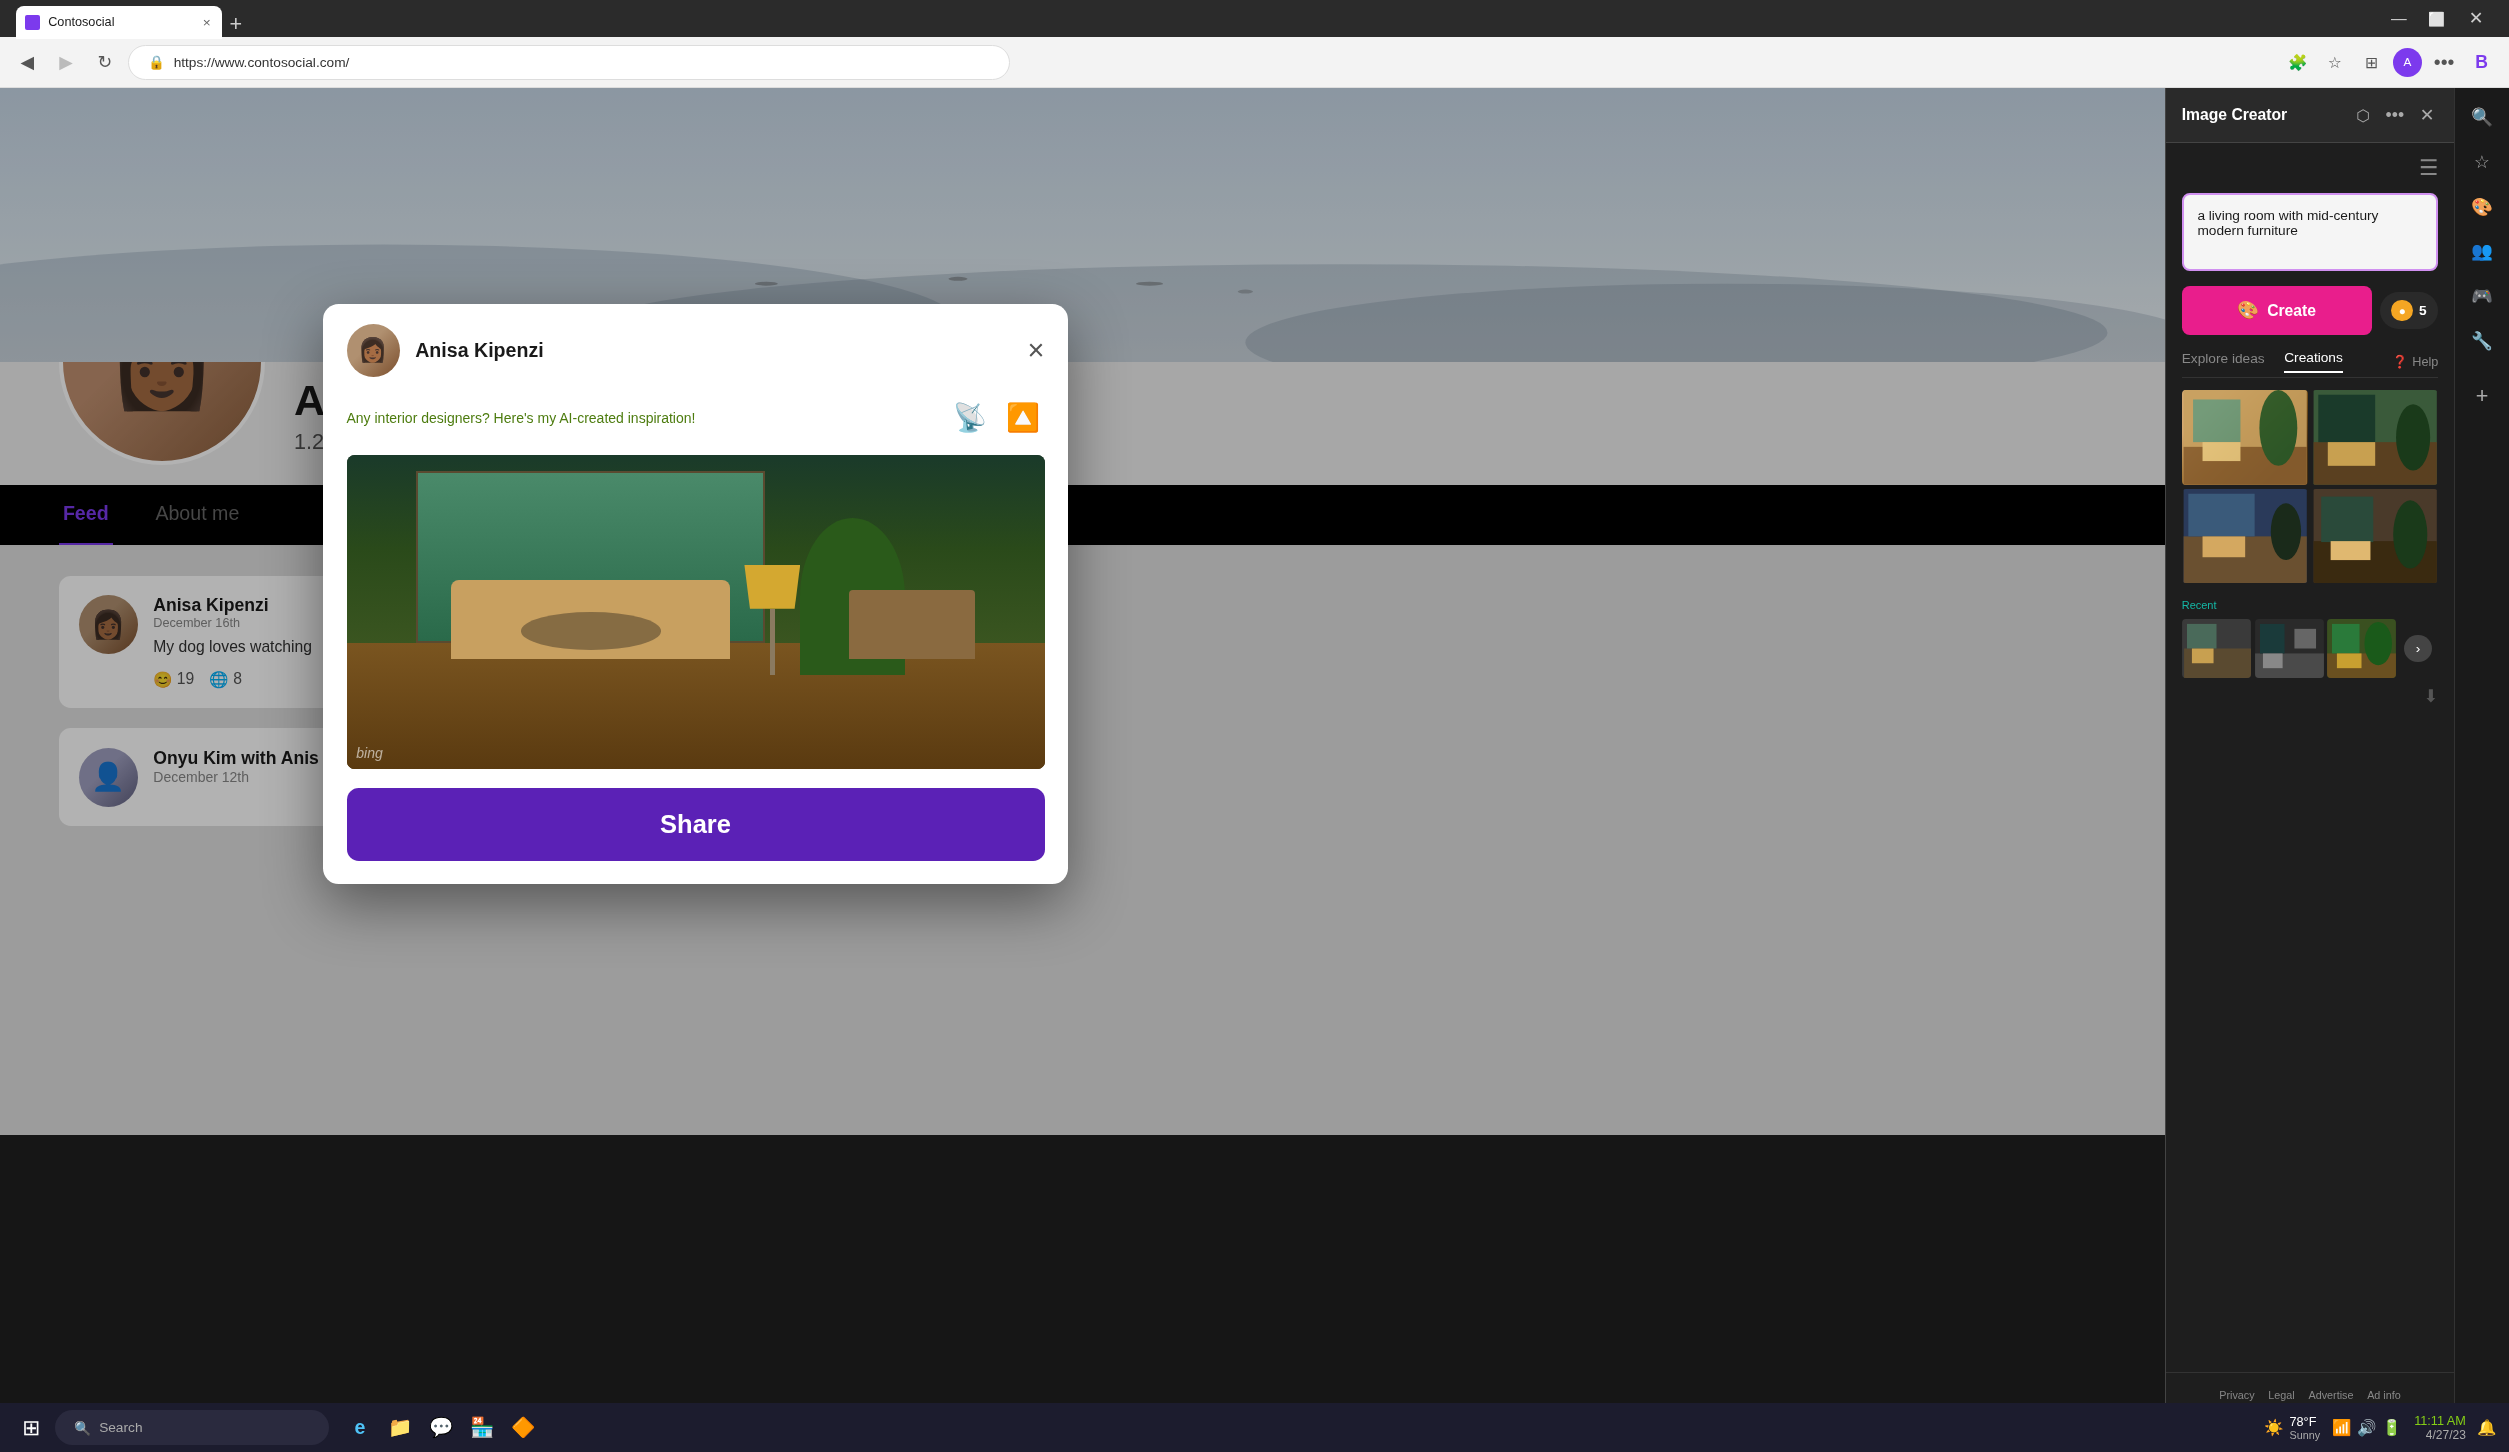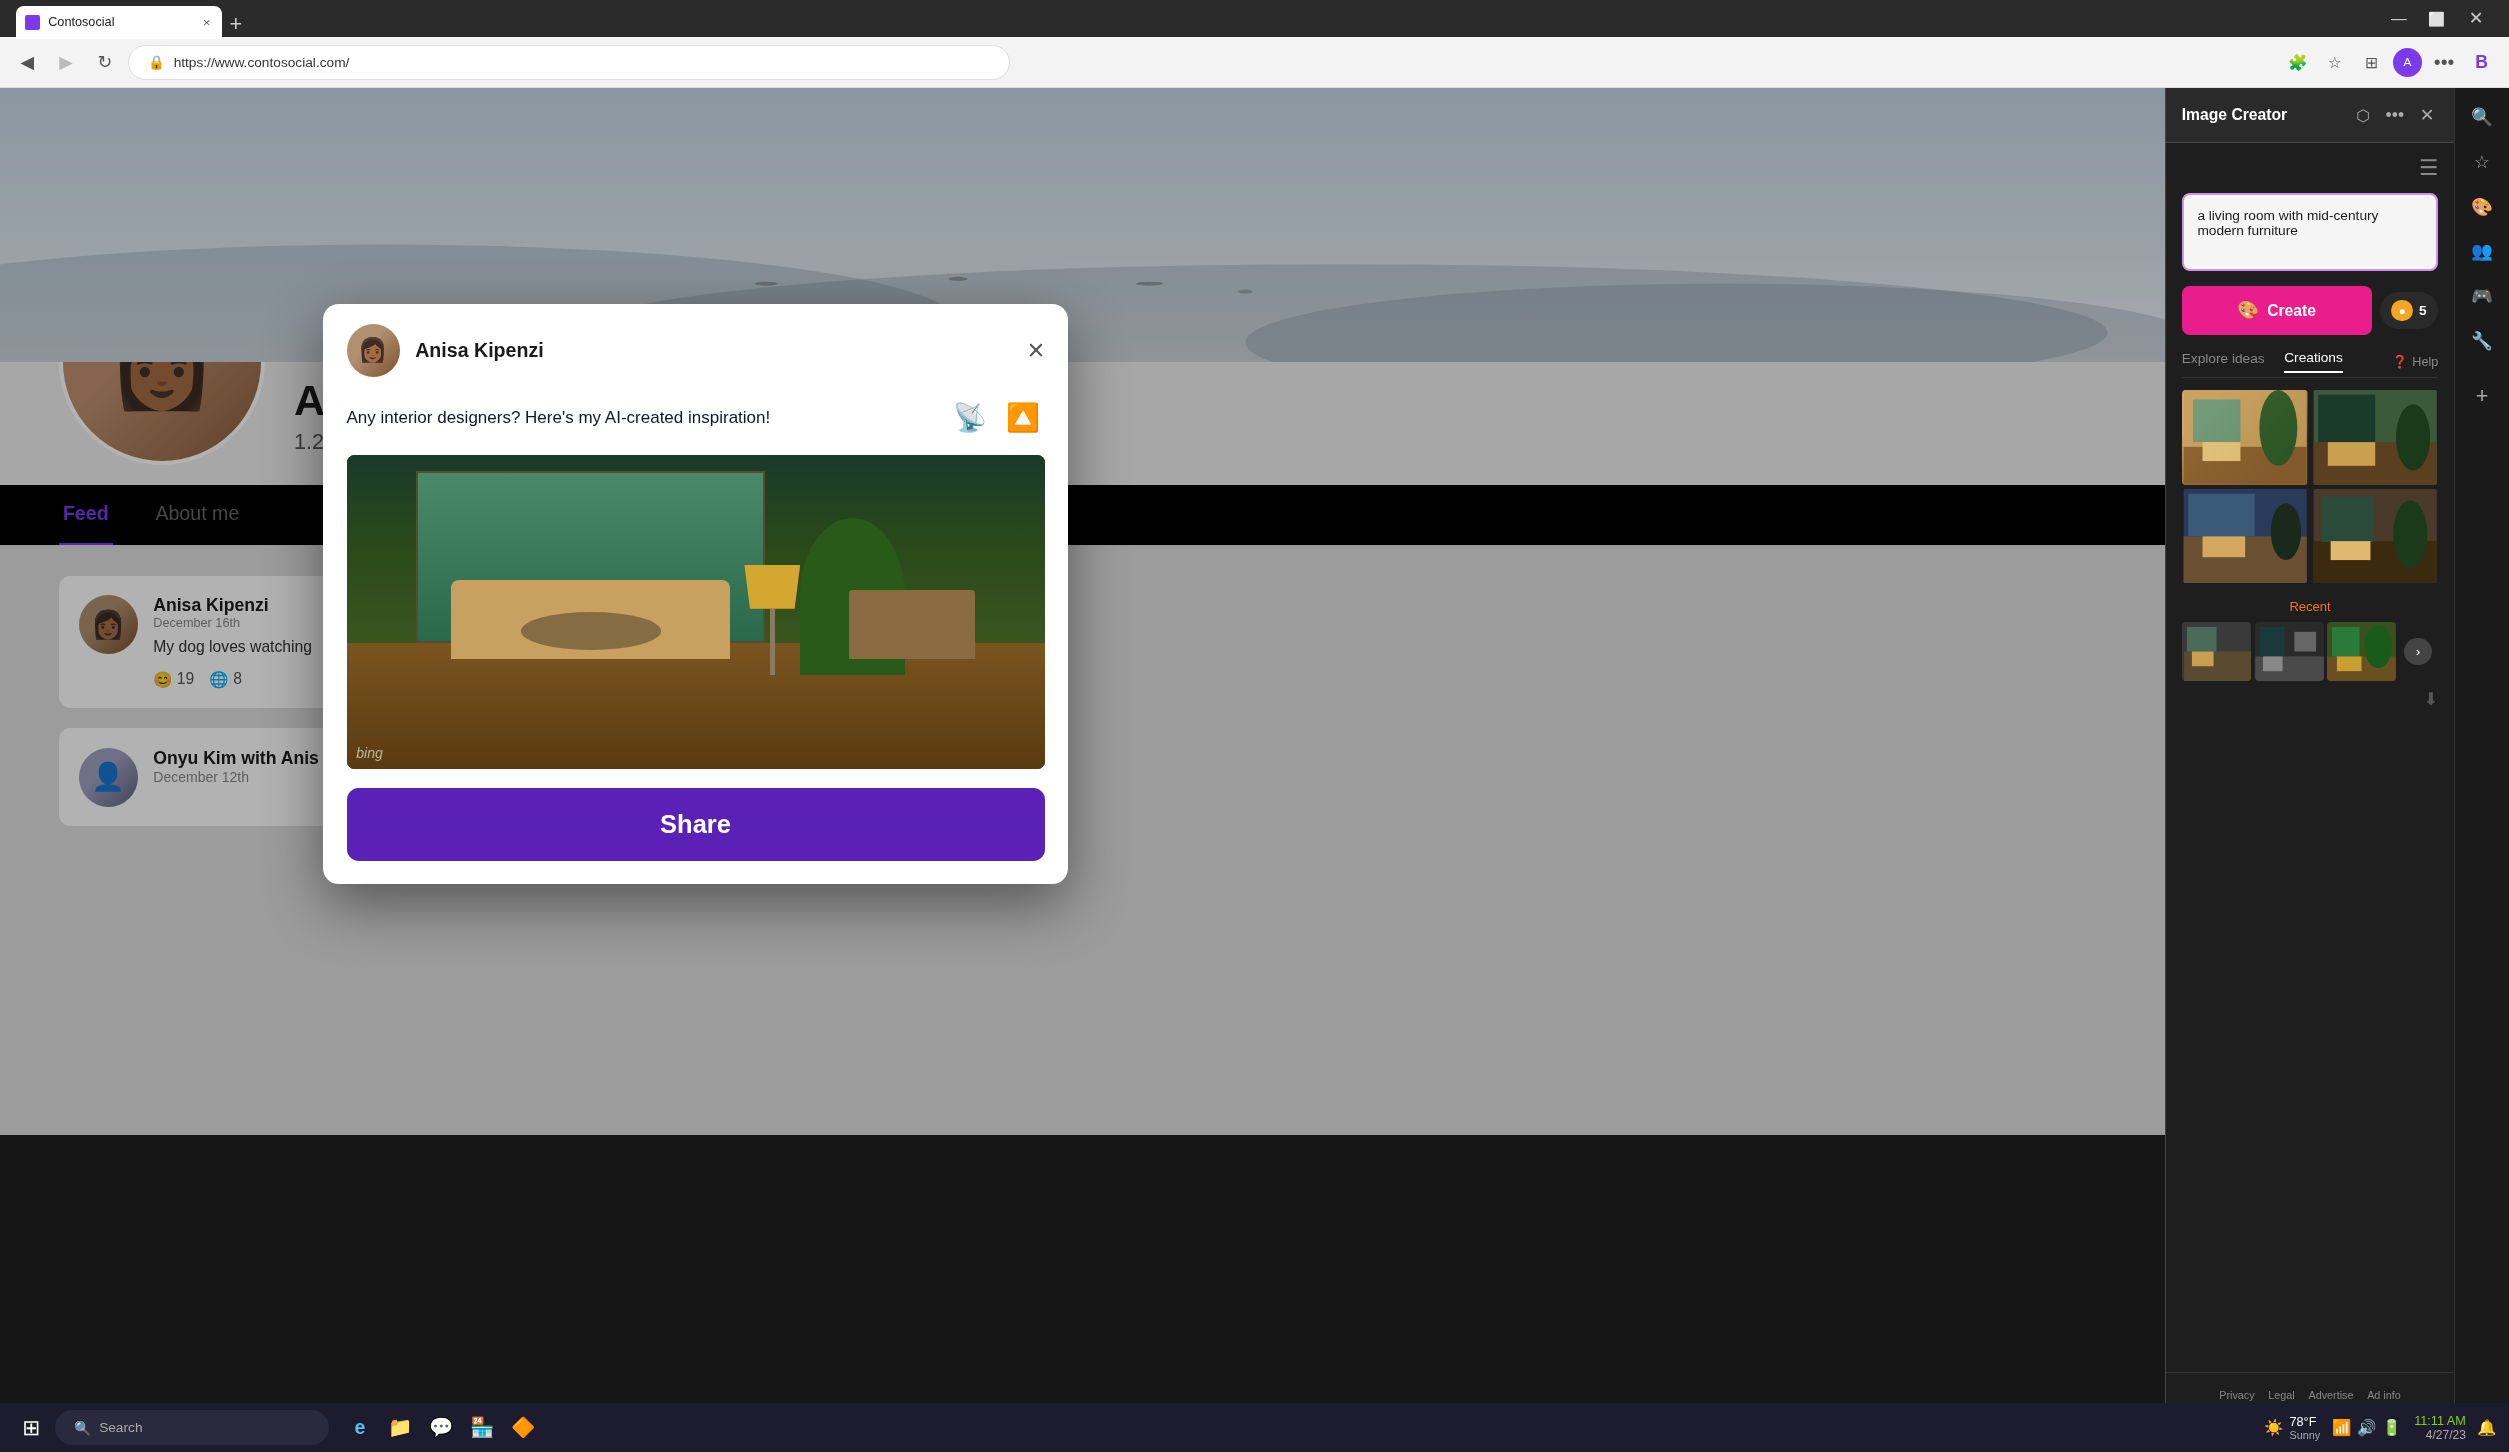--- a/index.html
+++ b/index.html
@@ -191,21 +191,21 @@
 
       <div style="display:flex; align-items:center; padding:19.6px 23.5px; gap:15.7px;">
         <div style="width:53px; height:53px; border-radius:50%; background:linear-gradient(135deg, #b09070 40%, #7b4e2c 100%); flex-shrink:0; display:flex; align-items:center; justify-content:center; font-size:23.5px;">👩🏾</div>
         <span style="font-size:19.6px; font-weight:700; color:#1a1a1a;">Anisa Kipenzi</span>
         <button style="margin-left:auto; background:none; border:none; font-size:29px; color:#555; cursor:pointer; line-height:1;">×</button>
       </div>
 
       <div style="padding:0 23.5px 23.5px;">
         
         <div style="display:flex; align-items:center; justify-content:space-between; margin-bottom:15.7px;">
-          <span style="font-size:17px; color:#0f172a; font-weight:400;">Any interior designers? Here's my AI-created inspiration!</span>
+          <span style="font-size:14px; color:#4d7c0f; font-weight:400;">Any interior designers? Here's my AI-created inspiration!</span>
           <div style="display:flex; gap:9.8px; flex-shrink:0; margin-left:19.6px;">
             <button style="width:43px; height:43px; background:none; border:none; cursor:pointer; font-size:27.4px; color:#5b21b6;">📡</button>
             <button style="width:43px; height:43px; background:none; border:none; cursor:pointer; font-size:27.4px; color:#5b21b6;">🔼</button>
           </div>
         </div>
 
         
         <div style="width:100%; height:314px; border-radius:7.8px; overflow:hidden; position:relative; background:#2a3a2a;">
 
           <div class="living-room-scene">
@@ -312,21 +312,21 @@
             <rect width="130" height="100" fill="#4a3a2a"></rect>
             <rect x="0" y="55" width="130" height="45" fill="#3a2a10"></rect>
             <rect x="8" y="8" width="55" height="48" fill="#2a4a3a"></rect>
             <rect x="18" y="55" width="42" height="20" fill="#e0b870"></rect>
             <ellipse cx="102" cy="48" rx="18" ry="36" fill="#1a3a1a"></ellipse>
           </svg>
         </div>
       </div>
 
       
-      <div style="color:#f97316; font-size:13px; margin-top:15.7px; margin-bottom:7.8px;text-align:center;">Recent</div>
+      <div style="color:#14b8a6; font-size:11px; margin-top:15.7px; margin-bottom:7.8px;">Recent</div>
 
       
       <div style="display:flex; align-items:center; gap:3.9px;">
         <div style="width:69px; height:59px; border-radius:3.9px; overflow:hidden; cursor:pointer; flex-shrink:0;">
           <svg width="100%" height="100%" viewBox="0 0 70 60">
             <rect width="70" height="60" fill="#3a3a3a"></rect>
             <rect x="2" y="30" width="70" height="30" fill="#5a4a30"></rect>
             <rect x="5" y="5" width="30" height="25" fill="#4a6a5a"></rect>
             <rect x="10" y="30" width="22" height="15" fill="#c8a050"></rect>
           </svg>

